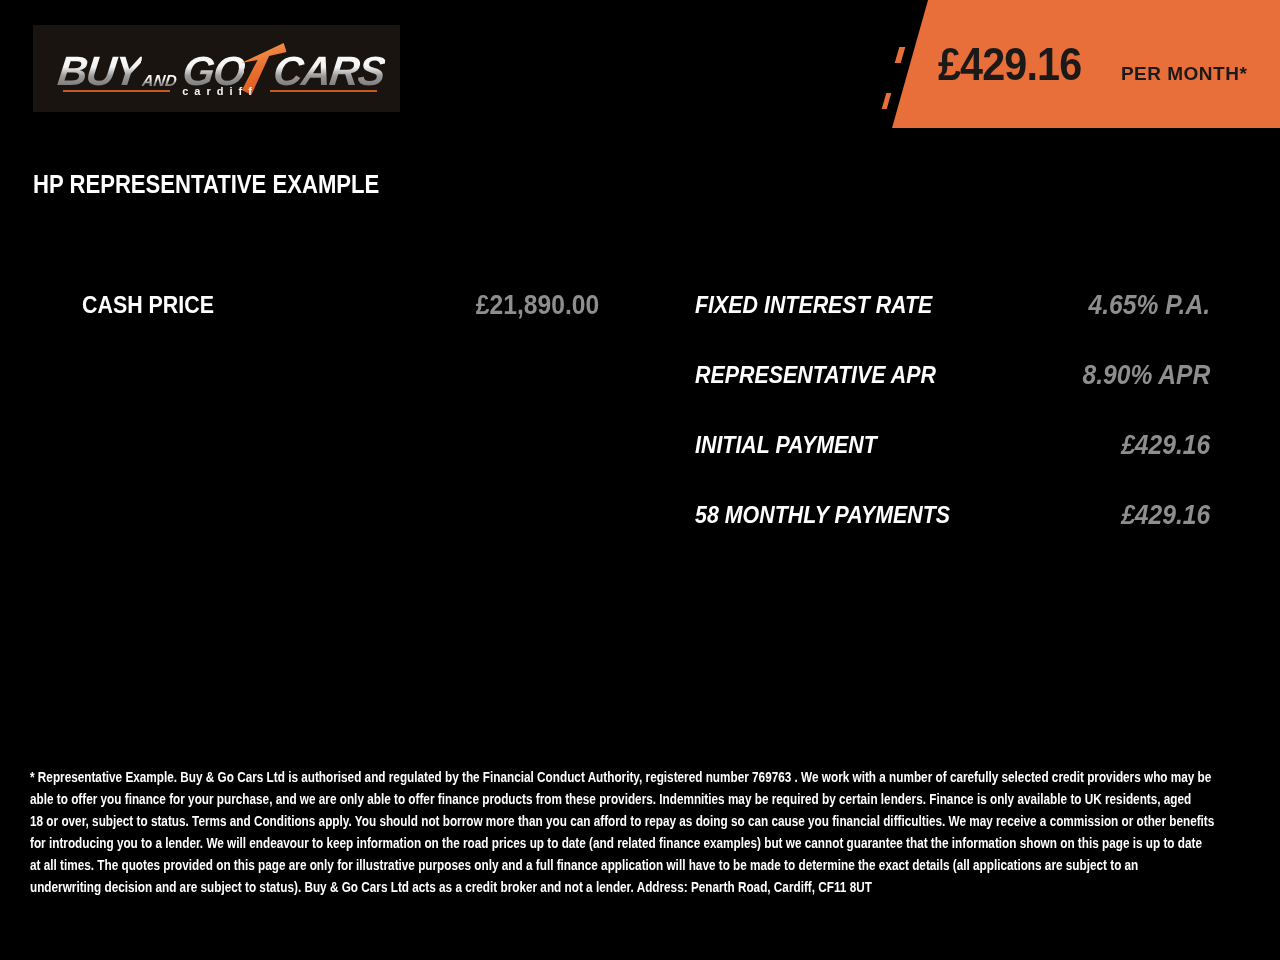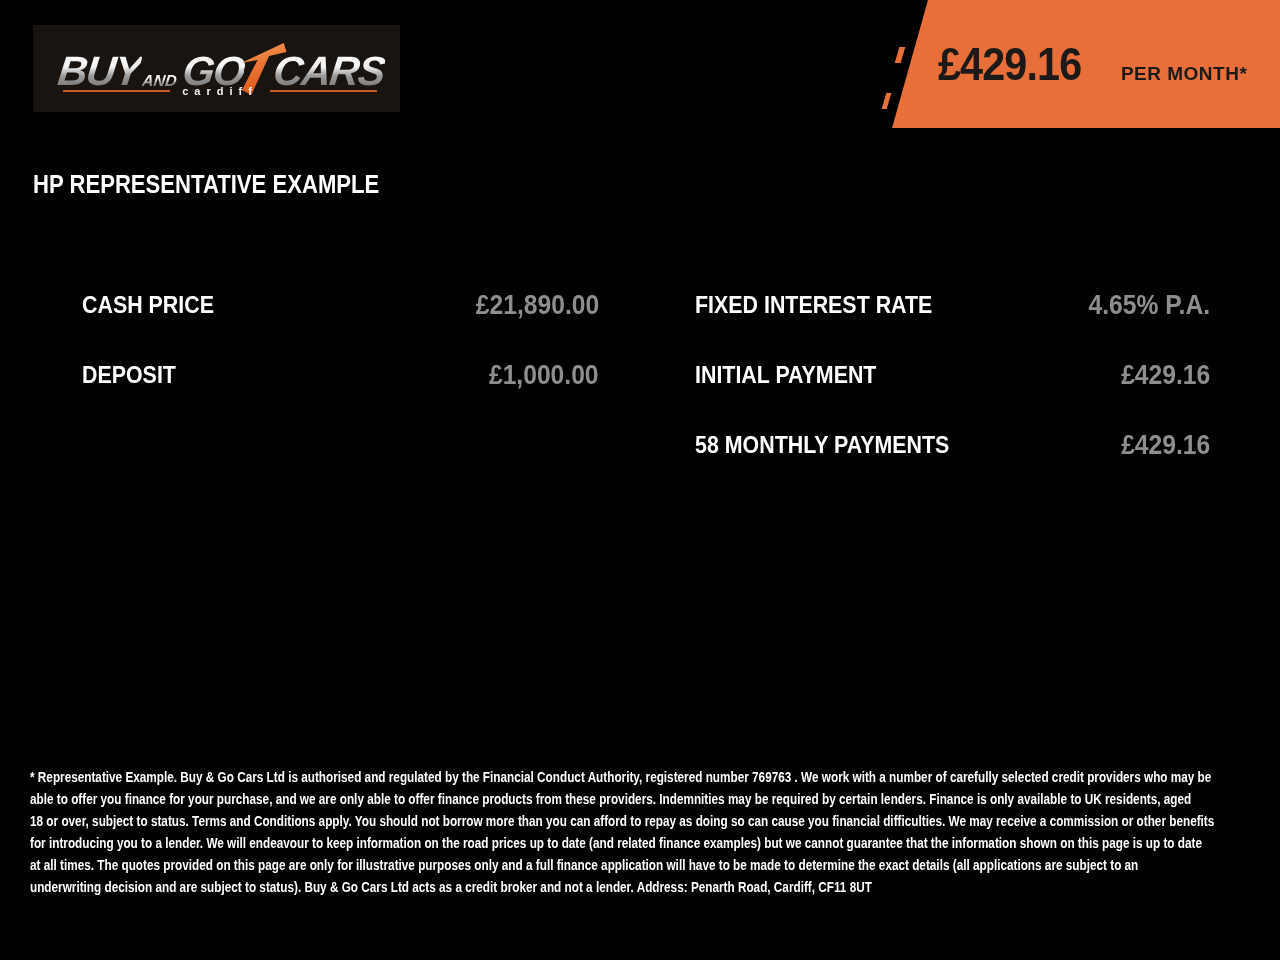--- a/index.html
+++ b/index.html
@@ -82,21 +82,21 @@
   .page-heading {
     position: absolute; left: 33px; top: 169px;
     color: #ffffff; font-size: 26px; font-weight: bold;
     white-space: nowrap;
     transform: scaleX(0.85); transform-origin: 0 0;
   }
 
   
   .col { position: absolute; top: 270px; }
   .col-left  { left: 62px;  width: 517px; margin-left: 20px; }
-  .col-right { left: 695px; width: 515px; }
+  .col-right { left: 695px; width: 515px; font-style: italic; }
   .frow {
     height: 70px;
     display: flex; align-items: center; justify-content: space-between;
   }
   .flabel {
     color: #ffffff; font-size: 23px; font-weight: bold;
     white-space: nowrap;
     transform: scaleX(0.93); transform-origin: 0 50%;
   }
   .fvalue {
@@ -150,30 +150,30 @@
 <div class="banner-spark spark1"></div>
 <div class="banner-spark spark2"></div>
 
 <div class="page-heading">HP REPRESENTATIVE EXAMPLE</div>
 
 <div class="col col-left">
   <div class="frow">
     <span class="flabel">CASH PRICE</span>
     <span class="fvalue">£21,890.00</span>
   </div>
-  <div class="frow">
-    <span class="flabel">DEPOSIT</span>
-    <span class="fvalue">£1,000.00</span>
-  </div>
 </div>
 
 <div class="col col-right">
   <div class="frow">
     <span class="flabel">FIXED INTEREST RATE</span>
     <span class="fvalue">4.65% P.A.</span>
+  </div>
+  <div class="frow">
+    <span class="flabel">REPRESENTATIVE APR</span>
+    <span class="fvalue">8.90% APR</span>
   </div>
   <div class="frow">
     <span class="flabel">INITIAL PAYMENT</span>
     <span class="fvalue">£429.16</span>
   </div>
   <div class="frow">
     <span class="flabel">58 MONTHLY PAYMENTS</span>
     <span class="fvalue">£429.16</span>
   </div>
 </div>

